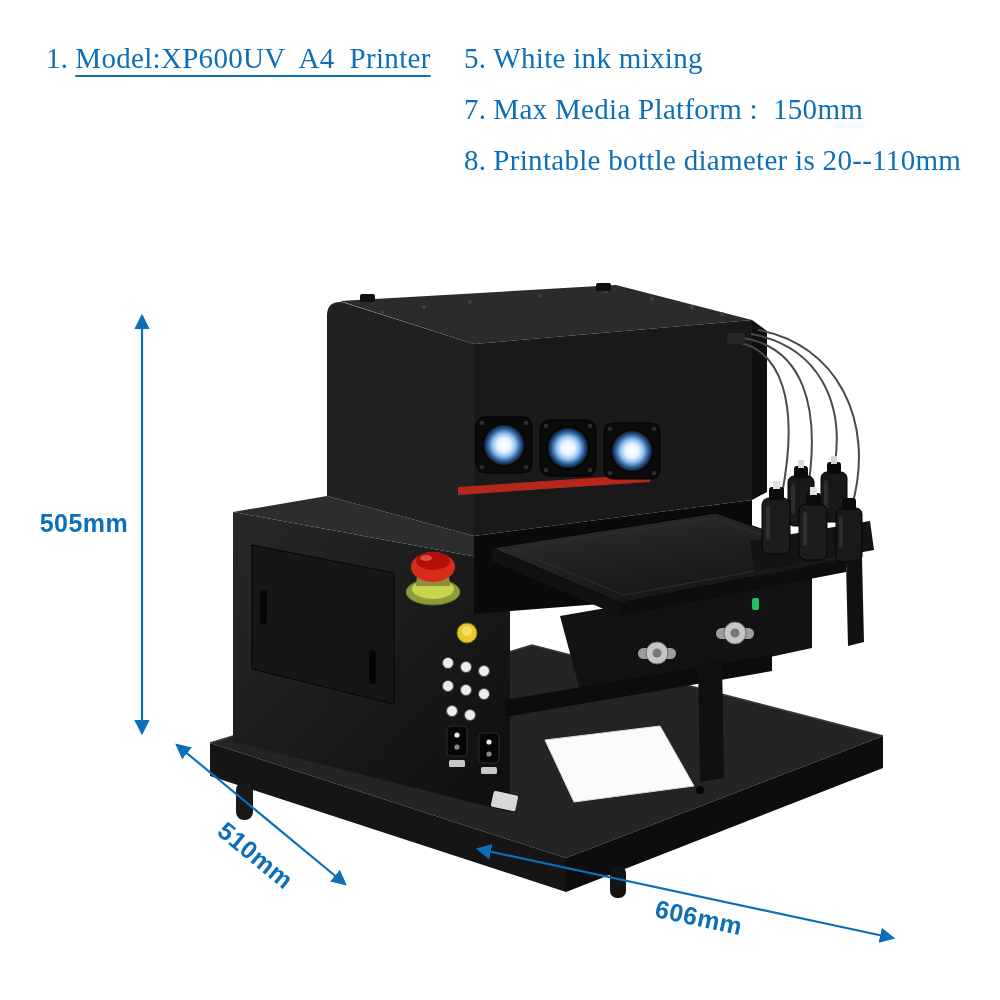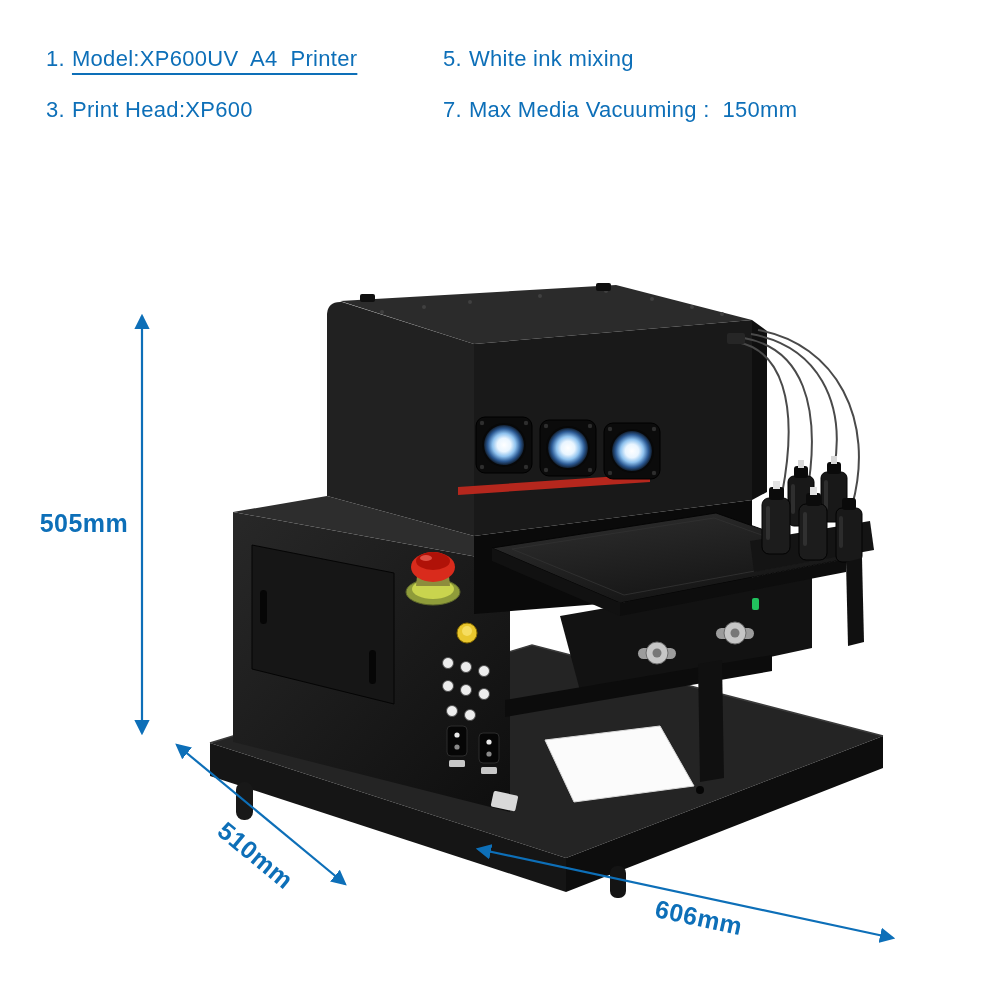--- a/index.html
+++ b/index.html
@@ -2,42 +2,42 @@
 <html style="--accent: #0d6fb8;"><head>
 <meta charset="utf-8">
 <style>
   :root{ --accent:#0d6fb8; }
   html,body{margin:0;padding:0;background:#ffffff;}
   body{width:1000px;height:1000px;overflow:hidden;font-family:"Liberation Sans",sans-serif;}
   .page{position:relative;width:1000px;height:1000px;background:#fff;}
   .specs{position:absolute;top:33px;left:0;width:100%;}
   .spec-col{position:absolute;top:0;}
   .spec-col.left{left:46px;}
-  .spec-col.right{left:443px;}
-  .spec-item{height:51px;line-height:51px;font-size:22px;color:var(--accent);white-space:pre;letter-spacing:0.3px;}
+  .spec-col.right{left:464px;}
+  .spec-item{height:51px;line-height:51px;font-size:29px;color:var(--accent);white-space:pre;letter-spacing:0.3px;font-family:Liberation Serif, serif;}
   .spec-item .num{margin-right:7px;}
   .spec-item.first .txt{text-decoration:underline;text-decoration-thickness:2px;text-underline-offset:7px;}
   svg.art{position:absolute;left:0;top:0;width:1000px;height:1000px;}
   .dim-line{stroke:var(--accent);stroke-width:2.2;fill:none;}
   .dim-text{fill:var(--accent);font-size:25px;font-weight:600;font-family:"Liberation Sans",sans-serif;letter-spacing:0.5px;}
   #arrow path{fill:var(--accent);}
 </style>
 </head>
 <body>
 
 <div class="page">
 
   <div class="specs">
     <div class="spec-col left">
       <div class="spec-item first"><span class="num">1.</span><span class="txt">Model:XP600UV  A4  Printer</span></div>
-      <div class="spec-item"><span class="num">3.</span><span class="txt">Print Head:XP600</span></div>
     </div>
     <div class="spec-col right">
       <div class="spec-item"><span class="num">5.</span><span class="txt">White ink mixing</span></div>
-      <div class="spec-item"><span class="num">7.</span><span class="txt">Max Media Vacuuming :  150mm</span></div>
+      <div class="spec-item"><span class="num">7.</span><span class="txt">Max Media Platform :  150mm</span></div>
+      <div class="spec-item"><span class="num">8.</span><span class="txt">Printable bottle diameter is 20--110mm</span></div>
     </div>
   </div>
 
   <svg class="art" viewBox="0 0 1000 1000">
     <defs>
       <linearGradient id="gBody" x1="0" y1="0" x2="1" y2="1">
         <stop offset="0" stop-color="#282828"></stop>
           <stop offset="1" stop-color="#0e0e0e"></stop>
       </linearGradient>
       <linearGradient id="gBed" x1="0" y1="0" x2="0.6" y2="1">

